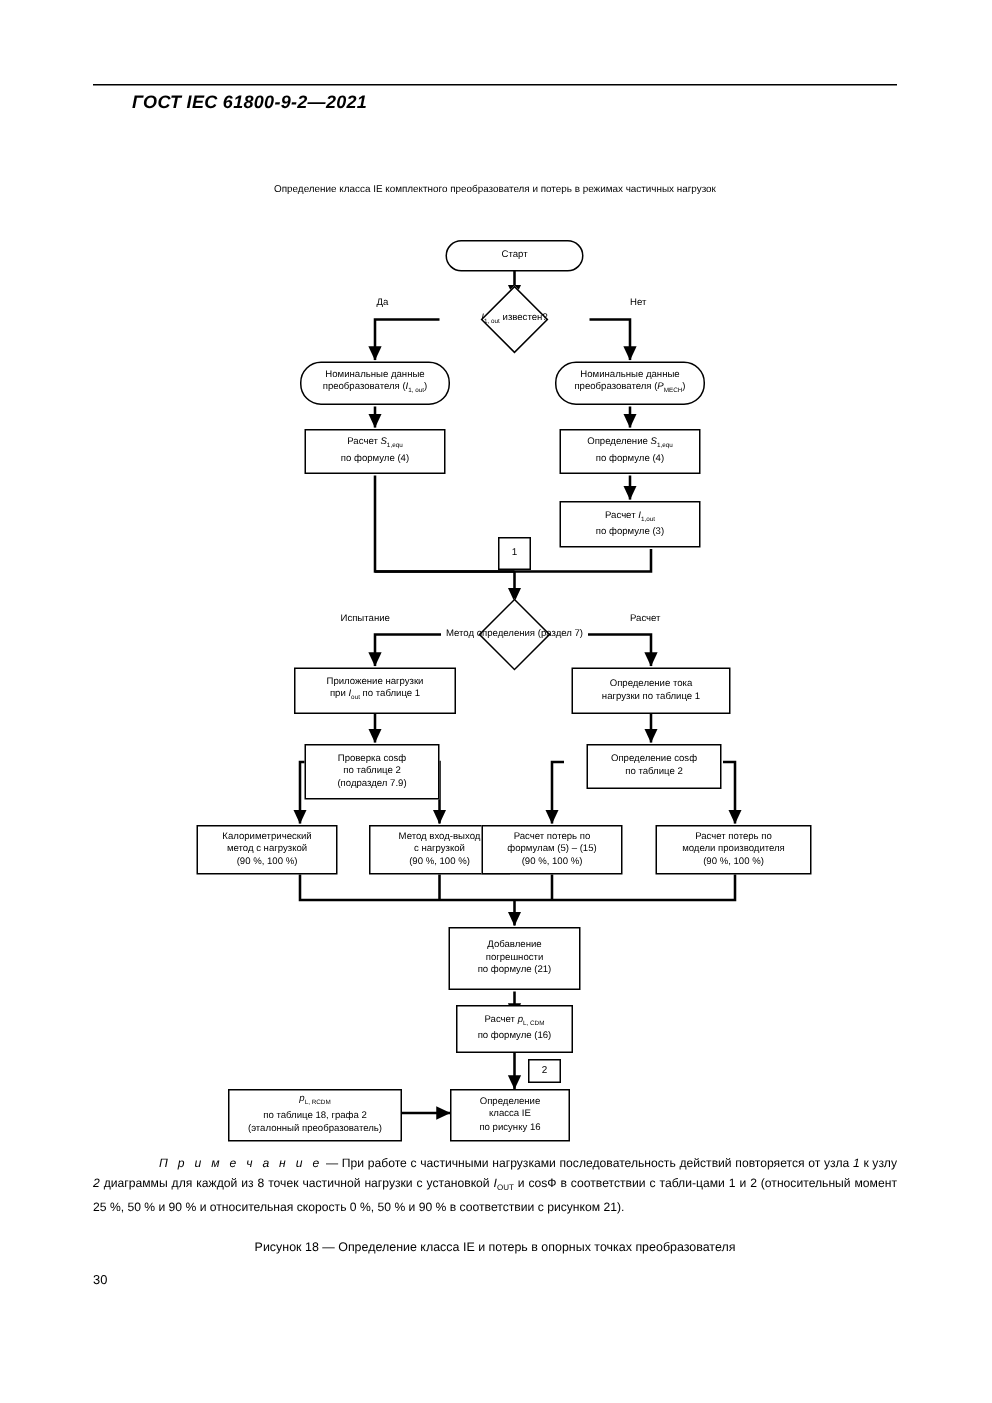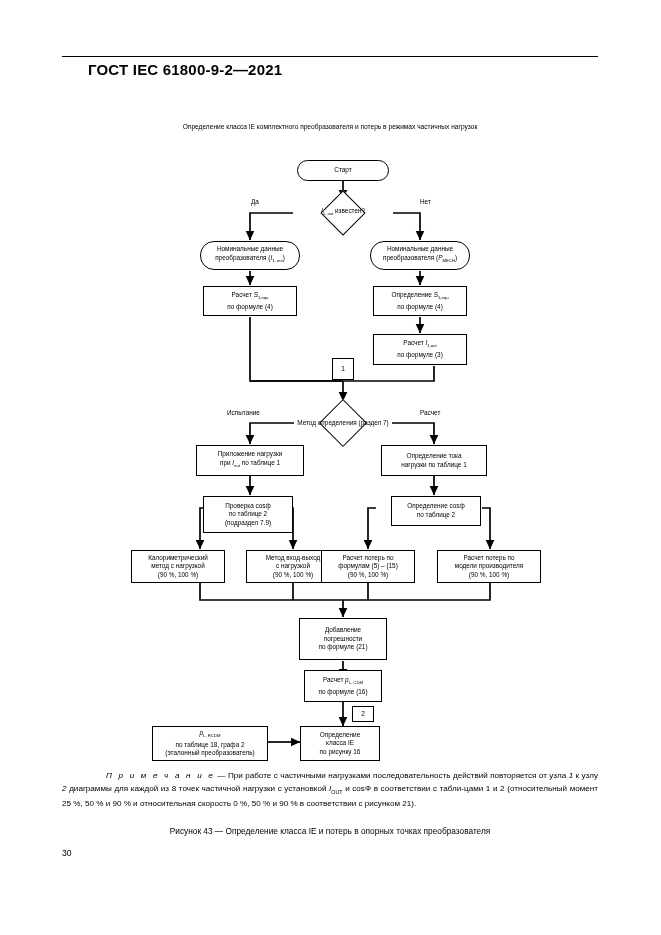--- a/index.html
+++ b/index.html
@@ -13,21 +13,21 @@
   }
   
   .page-header{
     position:absolute;left:0;top:56px;width:661px;
   }
   .header-rule{
     position:absolute;left:62px;top:0;width:536px;height:1px;background:#000;
   }
   .header-title{
     position:absolute;left:88px;top:5px;
-    font-size:15px;font-weight:bold;letter-spacing:.2px;white-space:nowrap;
+    font-size:12px;font-weight:bold;letter-spacing:.2px;white-space:nowrap;font-style:italic;
   }
   
   #flow{
     position:absolute;left:0;top:0;width:661px;height:935px;
     pointer-events:none;
   }
   .fc-title{
     position:absolute;text-align:center;font-size:6.6px;line-height:10px;
     width:300px;left:180px;top:122px;
   }
@@ -283,14 +283,14 @@
 <div class="node" style="left:300px;top:726px;width:80px;height:35px;">
   <span>Определение</span>
   <span>класса IE</span>
   <span>по рисунку 16</span>
 </div>
 
 <div class="note">
   <span style="display:inline-block;width:44px;"></span><span class="sp">П р и м е ч а н и е</span><span> — </span><span>При работе с частичными нагрузками последовательность действий повторяется от узла </span><i class="v">1</i><span> к узлу </span><i class="v">2</i><span> диаграммы для каждой из 8 точек частичной нагрузки с установкой </span><i class="v">I</i><sub>OUT</sub><span> и cosФ в соответствии с табли-цами 1 и 2 (относительный момент 25 %, 50 % и 90 % и относительная скорость 0 %, 50 % и 90 % в соответствии с рисунком 21).</span>
 </div>
 
-<div class="caption">Рисунок 43 — Определение класса IE и потерь в опорных точках преобразователя</div>
+<div class="caption">Рисунок 18 — Определение класса IE и потерь в опорных точках преобразователя</div>
 <div class="folio">30</div>
 
 </body></html>

